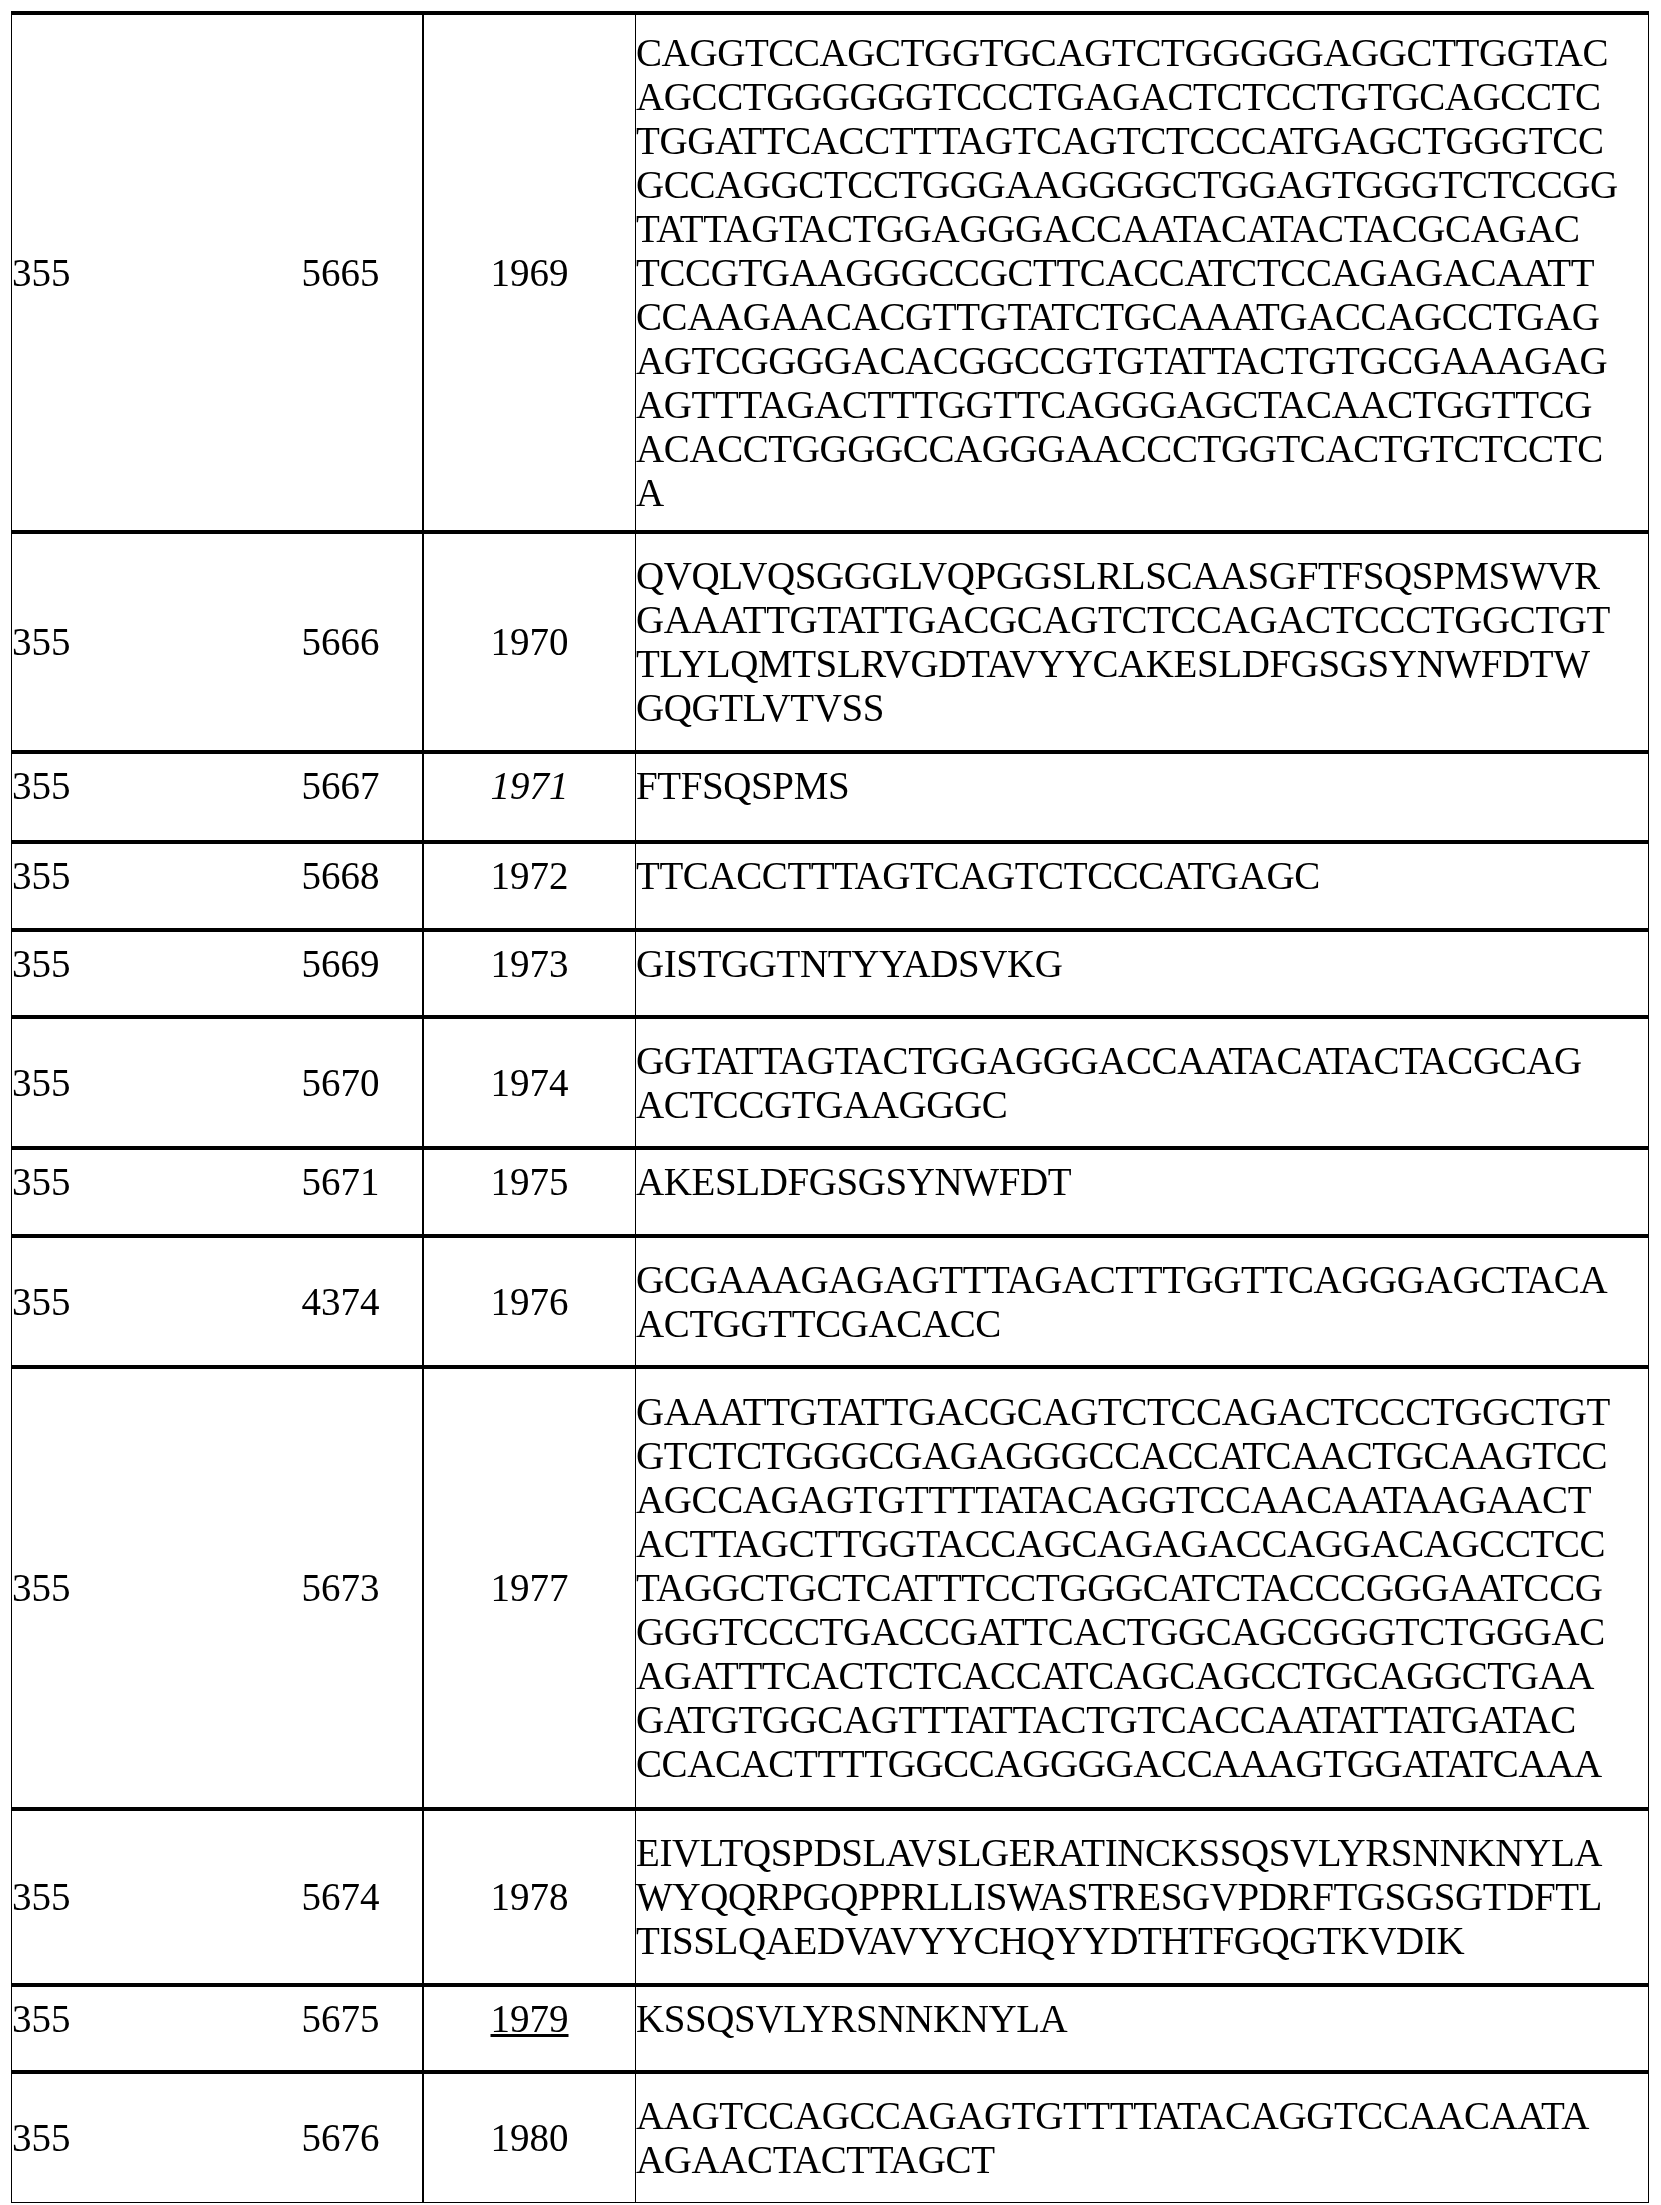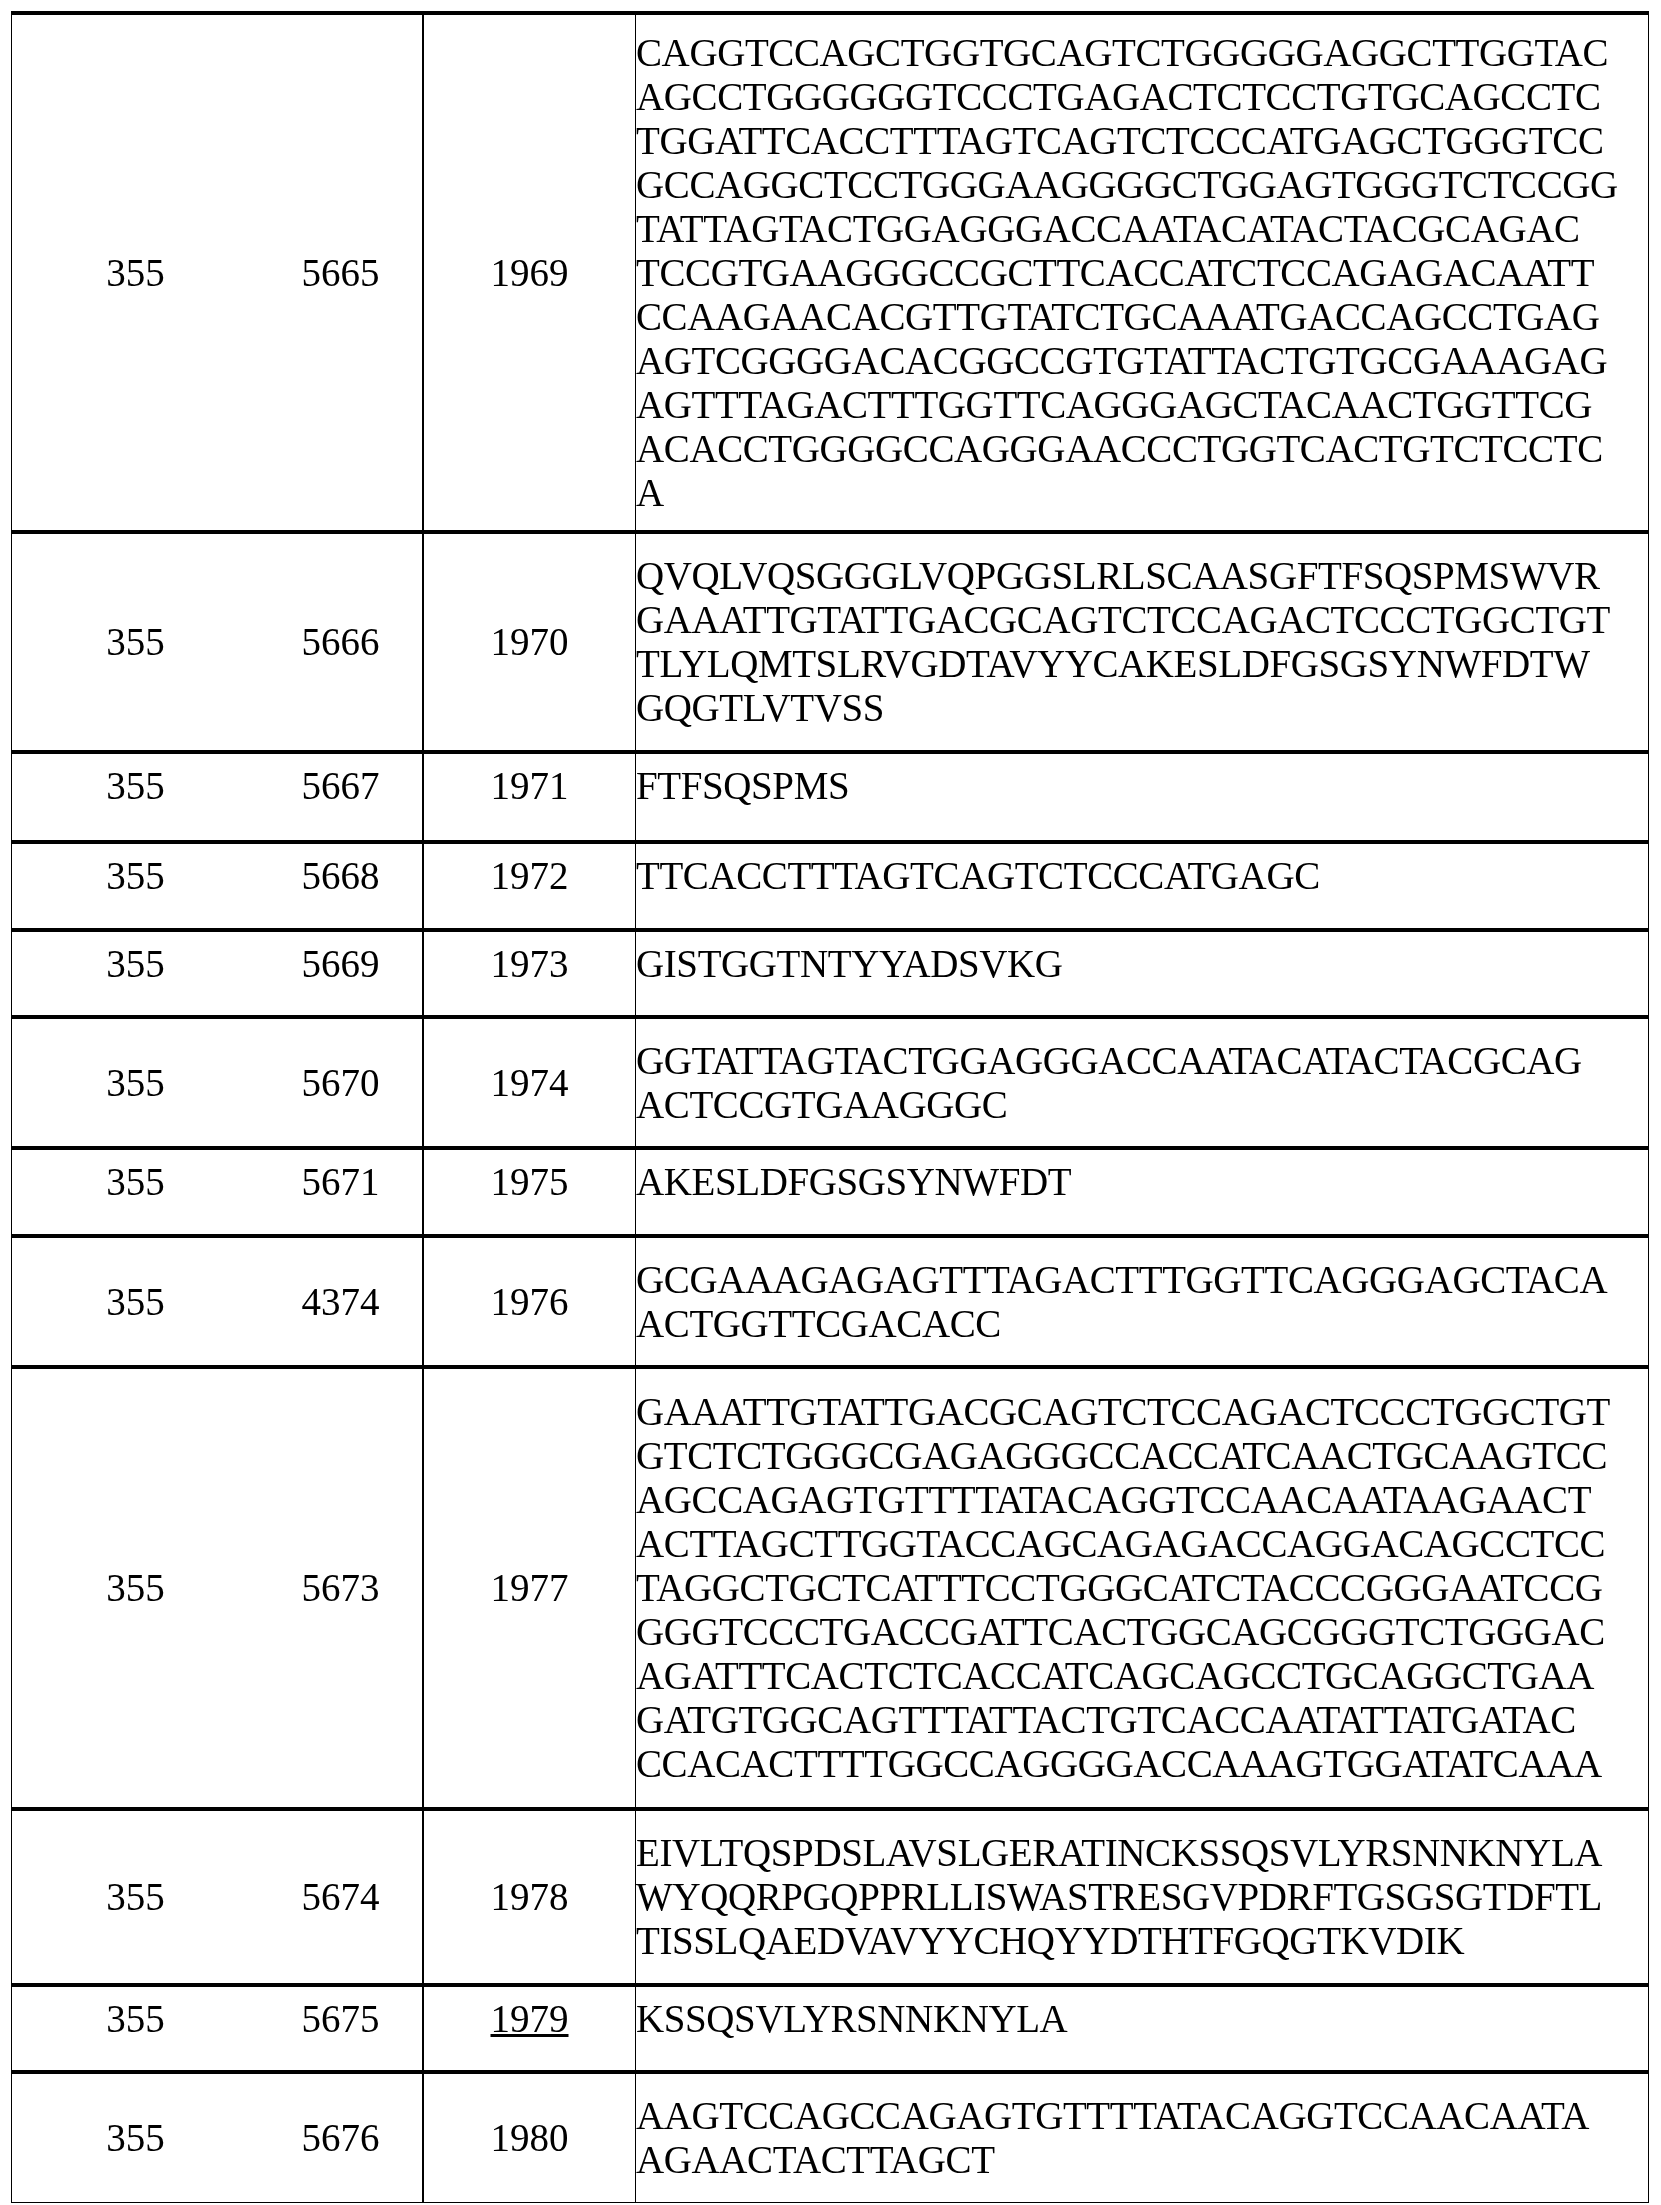--- a/index.html
+++ b/index.html
@@ -7,21 +7,21 @@
          font-family: "Liberation Serif", serif; color: #000; }
   table.seq {
     position: absolute; left: 11px; top: 11px; width: 1638px;
     border-collapse: collapse; table-layout: fixed;
   }
   table.seq td {
     border: 1.7px solid #000; padding: 0; vertical-align: middle;
     font-size: 39px; line-height: 44px;
   }
   table.seq tr { border-top: 4.3px solid #000; }
-  td.c1 { width: 247px; text-align: center; border-right: none !important; }
+  td.c1 { width: 247px; border-right: none !important; }
   td.c2 { width: 163px; text-align: center; border-left: none !important; border-right: 2.6px solid #000 !important; }
   td.c3 { width: 211px; text-align: center; border-right: 0.9px solid #000 !important; }
   td.c4 { text-align: left; vertical-align: top; padding: 3.4px 6.8px 0 19px; letter-spacing: -0.4px; }
   td.c4 .line { display: block; white-space: nowrap; }
   td.num { padding-top: 0; }
 </style>
 </head>
 <body>
 
 <table class="seq">
@@ -51,21 +51,21 @@
     <td class="c4" style="vertical-align: middle;">
           <span class="line">QVQLVQSGGGLVQPGGSLRLSCAASGFTFSQSPMSWVR</span>
           <span class="line">GAAATTGTATTGACGCAGTCTCCAGACTCCCTGGCTGT</span>
           <span class="line">TLYLQMTSLRVGDTAVYYCAKESLDFGSGSYNWFDTW</span>
           <span class="line">GQGTLVTVSS</span>
         </td>
   </tr>
       <tr style="height: 90px;">
     <td class="c1 num" style="vertical-align: top; padding-top: 10.2px;">355</td>
     <td class="c2 num" style="vertical-align: top; padding-top: 10.2px;">5667</td>
-    <td class="c3 num" style="vertical-align: top; padding-top: 10.2px;">1971</td>
+    <td class="c3 num" style="vertical-align: top; padding-top: 10.2px; font-style: italic;">1971</td>
     <td class="c4" style="vertical-align: top; padding-top: 10.2px;">
           <span class="line">FTFSQSPMS</span>
         </td>
   </tr>
       <tr style="height: 88px;">
     <td class="c1 num" style="vertical-align: top; padding-top: 10.2px;">355</td>
     <td class="c2 num" style="vertical-align: top; padding-top: 10.2px;">5668</td>
     <td class="c3 num" style="vertical-align: top; padding-top: 10.2px;">1972</td>
     <td class="c4" style="vertical-align: top; padding-top: 10.2px;">
           <span class="line">TTCACCTTTAGTCAGTCTCCCATGAGC</span>

